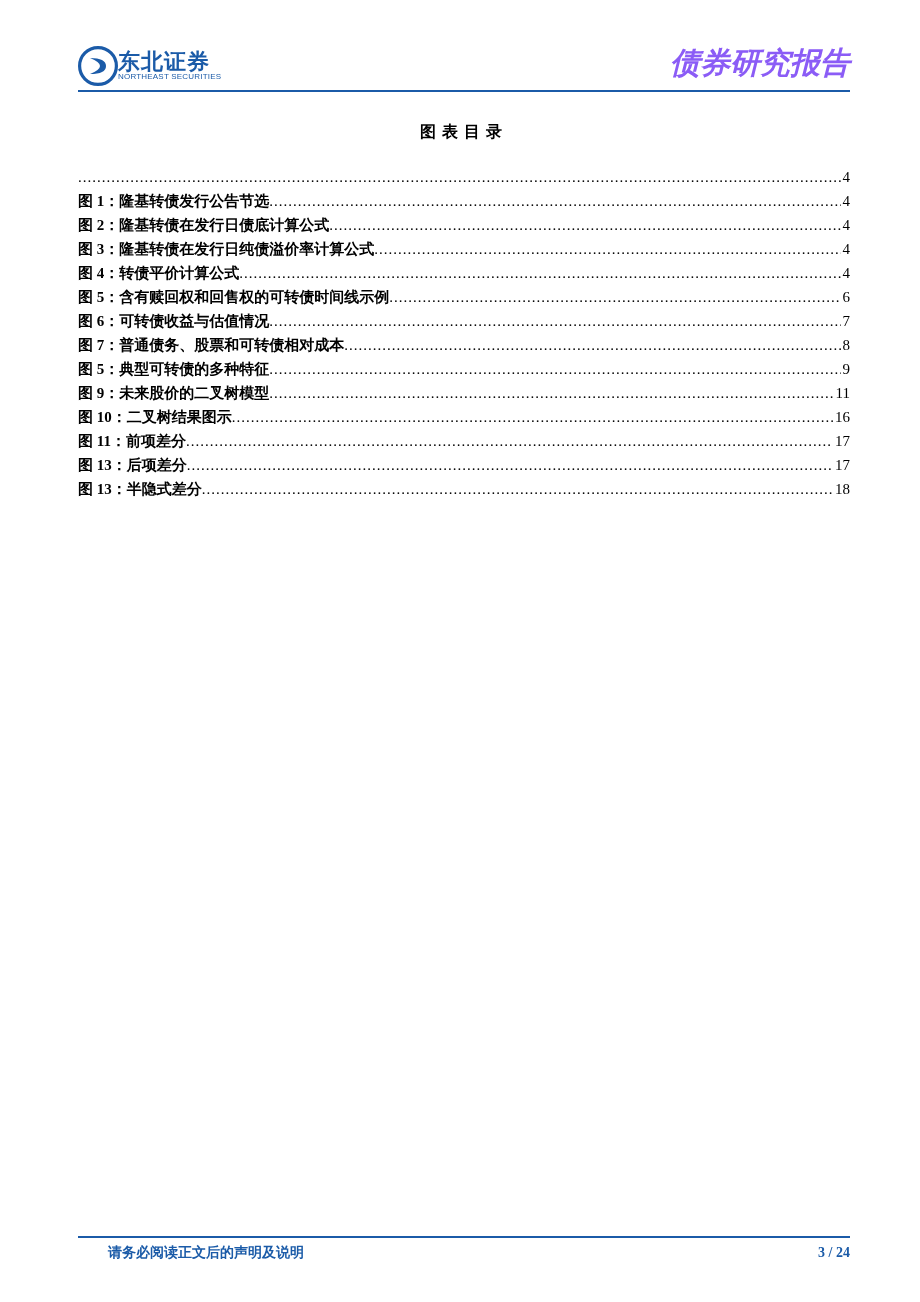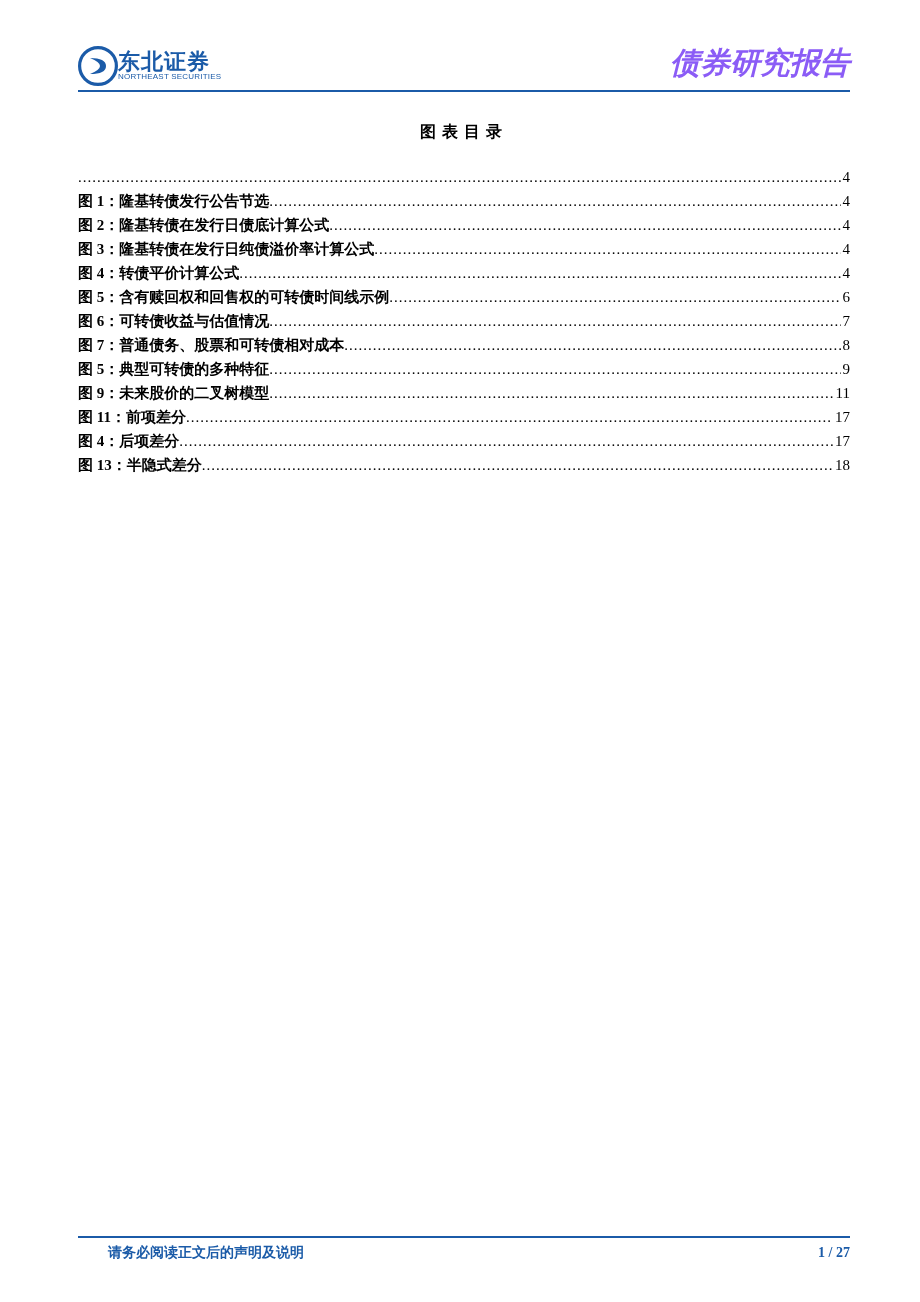--- a/index.html
+++ b/index.html
@@ -185,34 +185,39 @@
         <span class="toc-label">图 5：典型可转债的多种特征</span>
         <span class="toc-dots"></span>
         <span class="toc-page">9</span>
       </div>
       <div class="toc-row">
         <span class="toc-label">图 9：未来股价的二叉树模型</span>
         <span class="toc-dots"></span>
         <span class="toc-page">11</span>
       </div>
       <div class="toc-row">
+        <span class="toc-label">图 10：二叉树结果图示</span>
+        <span class="toc-dots"></span>
+        <span class="toc-page">16</span>
+      </div>
+      <div class="toc-row">
         <span class="toc-label">图 11：前项差分</span>
         <span class="toc-dots"></span>
         <span class="toc-page">17</span>
       </div>
       <div class="toc-row">
-        <span class="toc-label">图 4：后项差分</span>
+        <span class="toc-label">图 13：后项差分</span>
         <span class="toc-dots"></span>
         <span class="toc-page">17</span>
       </div>
       <div class="toc-row">
         <span class="toc-label">图 13：半隐式差分</span>
         <span class="toc-dots"></span>
         <span class="toc-page">18</span>
       </div>
     </div>
 
   <div class="footer">
     <div class="footer-note">请务必阅读正文后的声明及说明</div>
-    <div class="footer-page">1 / 27</div>
+    <div class="footer-page">3 / 24</div>
   </div>
 
 </div>
 
 </body></html>

